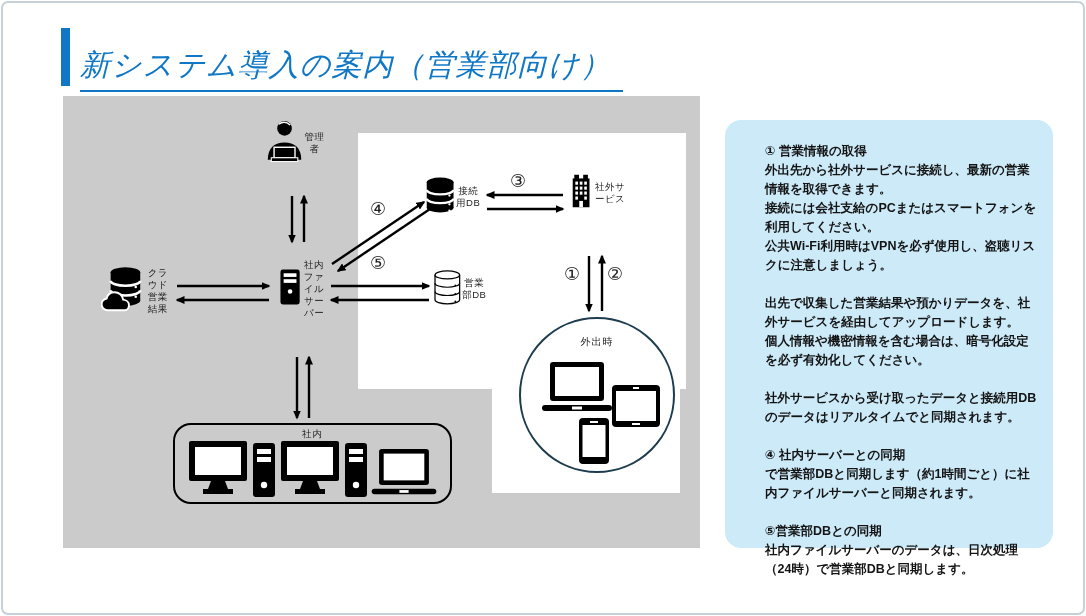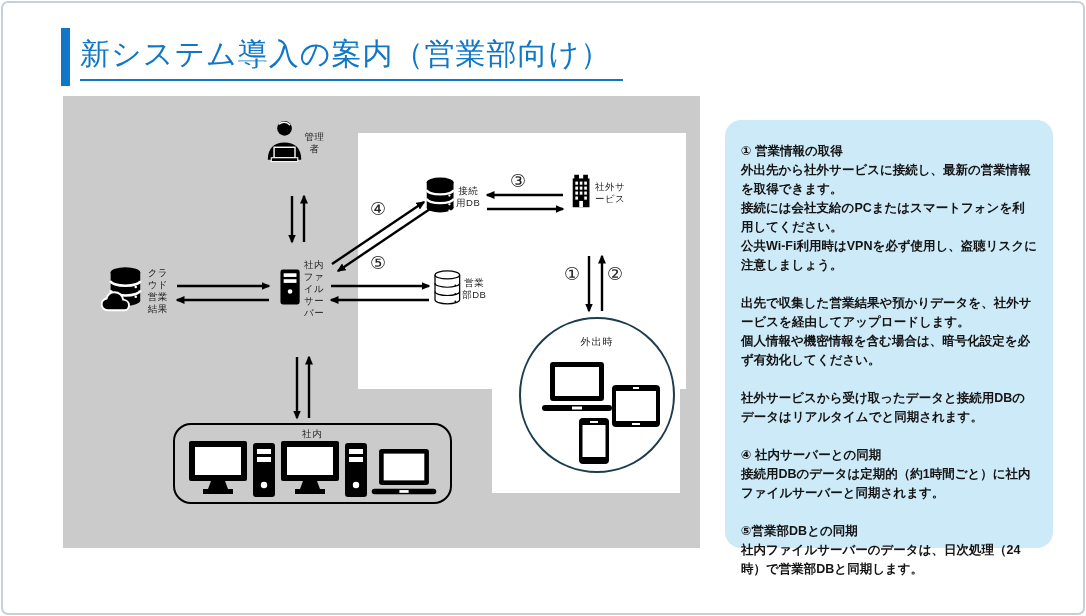--- a/index.html
+++ b/index.html
@@ -15,23 +15,23 @@
     width:1086px;height:616px;position:relative;background:#ffffff;
     font-family:"Liberation Sans","DejaVu Sans",sans-serif;color:var(--ink);
     overflow:hidden;
   }
   .frame{position:absolute;inset:1px;border:2px solid #c6d0d8;border-radius:7px;pointer-events:none;z-index:50;}
 
   
   .title-row{position:absolute;left:61px;top:28px;display:flex;align-items:flex-start;z-index:5;}
   .title-bar{width:9px;height:58px;background:var(--accent);}
   .page-title{
-    margin:4px 0 0 10px;font-size:30px;font-weight:400;color:var(--accent);
+    margin:15px 0 0 10px;font-size:30px;font-weight:400;color:var(--accent);
     line-height:40px;padding:2px 12px 5px 0;border-bottom:2px solid var(--accent);
-    letter-spacing:1px;white-space:nowrap;
+    letter-spacing:1px;white-space:nowrap;font-style:italic;
   }
 
   
   .diagram{position:absolute;left:63px;top:96px;width:637px;height:452px;background:var(--diagram-bg);}
   .white-box{position:absolute;background:#ffffff;z-index:1;}
   .white-box.upper{left:295px;top:37px;width:328px;height:256px;}
   .white-box.lower{left:429px;top:291px;width:188px;height:106px;}
   .arrow-layer{position:absolute;left:0;top:0;width:637px;height:452px;z-index:2;}
 
   .node{position:absolute;z-index:3;display:flex;flex-direction:row;align-items:center;}
@@ -57,21 +57,21 @@
   }
   .in-box .nlabel{
     position:absolute;top:3px;left:0;right:0;text-align:center;font-size:9.5px;color:#222;letter-spacing:1px;
   }
 
   
   .panel{
     position:absolute;left:725px;top:120px;width:328px;height:428px;background:var(--panel-bg);
     border-radius:16px;padding:22px 16px 14px 16px;z-index:5;
   }
-  .panel .section{margin-bottom:19px;}
+  .panel .section{margin-bottom:19px;margin-left:24px;}
   .panel .heading,.panel .body{
     font-weight:bold;font-size:12.5px;line-height:19px;color:#141414;
   }
   .panel .body{white-space:pre-line;}
 </style>
 </head>
 <body>
 
 <div class="frame"></div>
 
@@ -271,19 +271,19 @@
   </div>
   <div class="section">
     <div class="body">出先で収集した営業結果や預かりデータを、社外サービスを経由してアップロードします。
 個人情報や機密情報を含む場合は、暗号化設定を必ず有効化してください。</div>
   </div>
   <div class="section">
     <div class="body">社外サービスから受け取ったデータと接続用DBのデータはリアルタイムでと同期されます。</div>
   </div>
   <div class="section">
     <div class="heading">④ 社内サーバーとの同期</div>
-    <div class="body">接続用DBのデータは定期的（約1時間ごと）に社内ファイルサーバーと同期されます。</div>
+    <div class="body">で営業部DBと同期します（約1時間ごと）に社内ファイルサーバーと同期されます。</div>
   </div>
   <div class="section">
     <div class="heading">⑤営業部DBとの同期</div>
     <div class="body">社内ファイルサーバーのデータは、日次処理（24時）で営業部DBと同期します。</div>
   </div>
 </div>
 
 </body></html>

